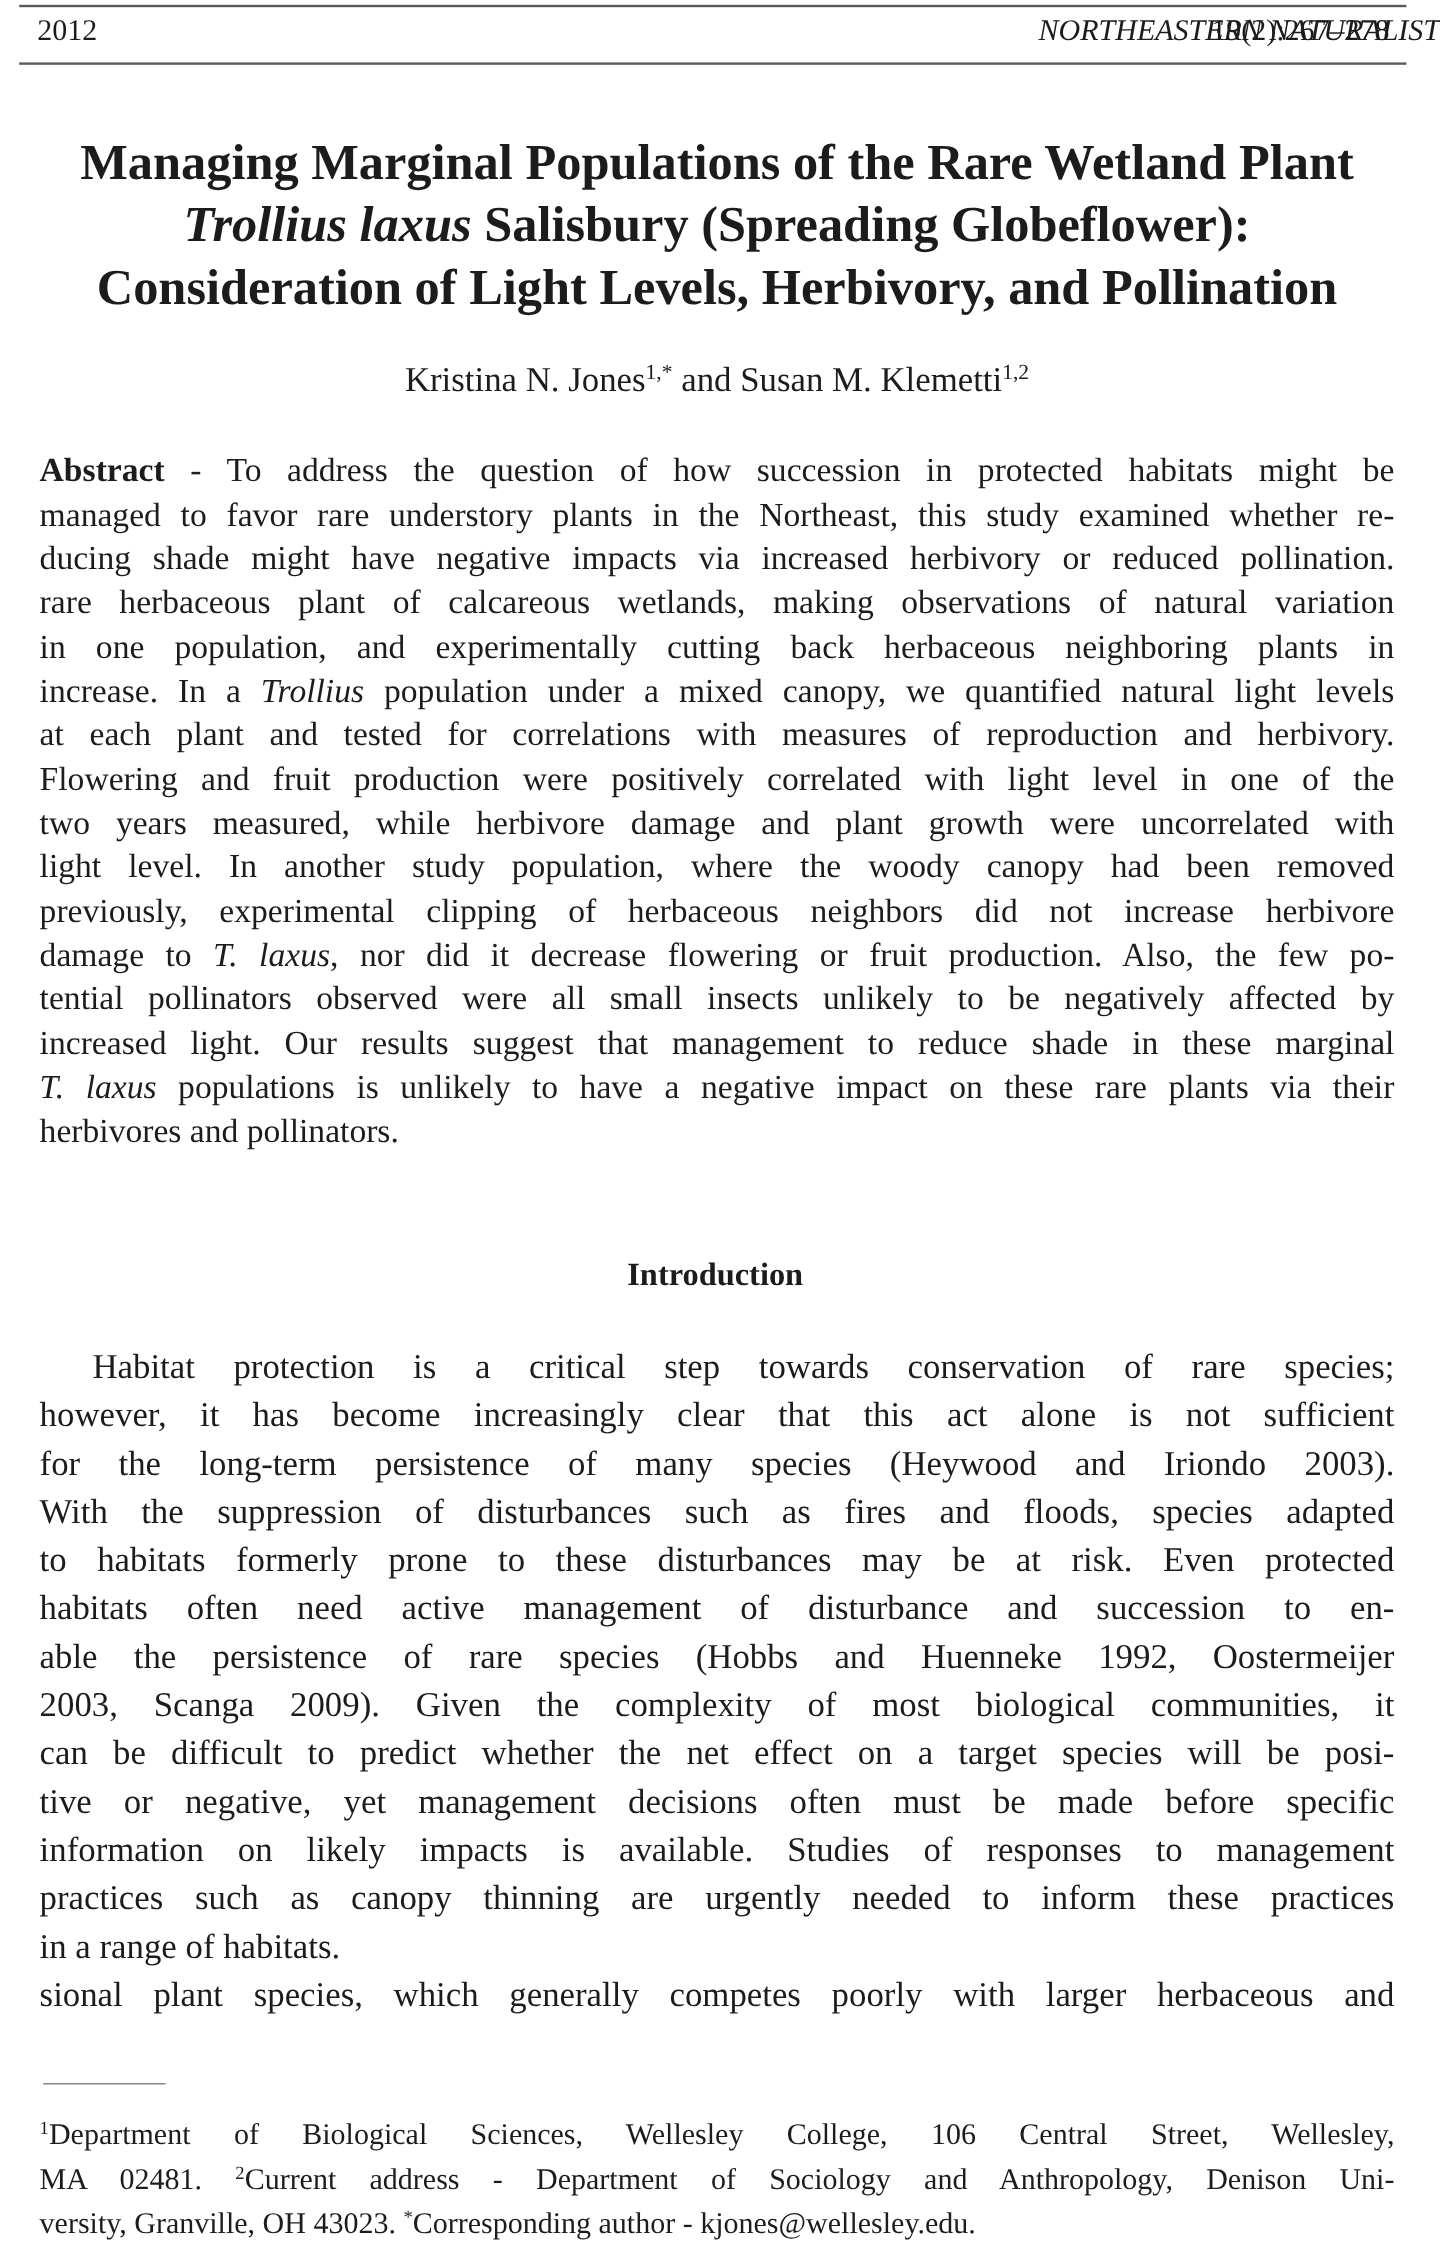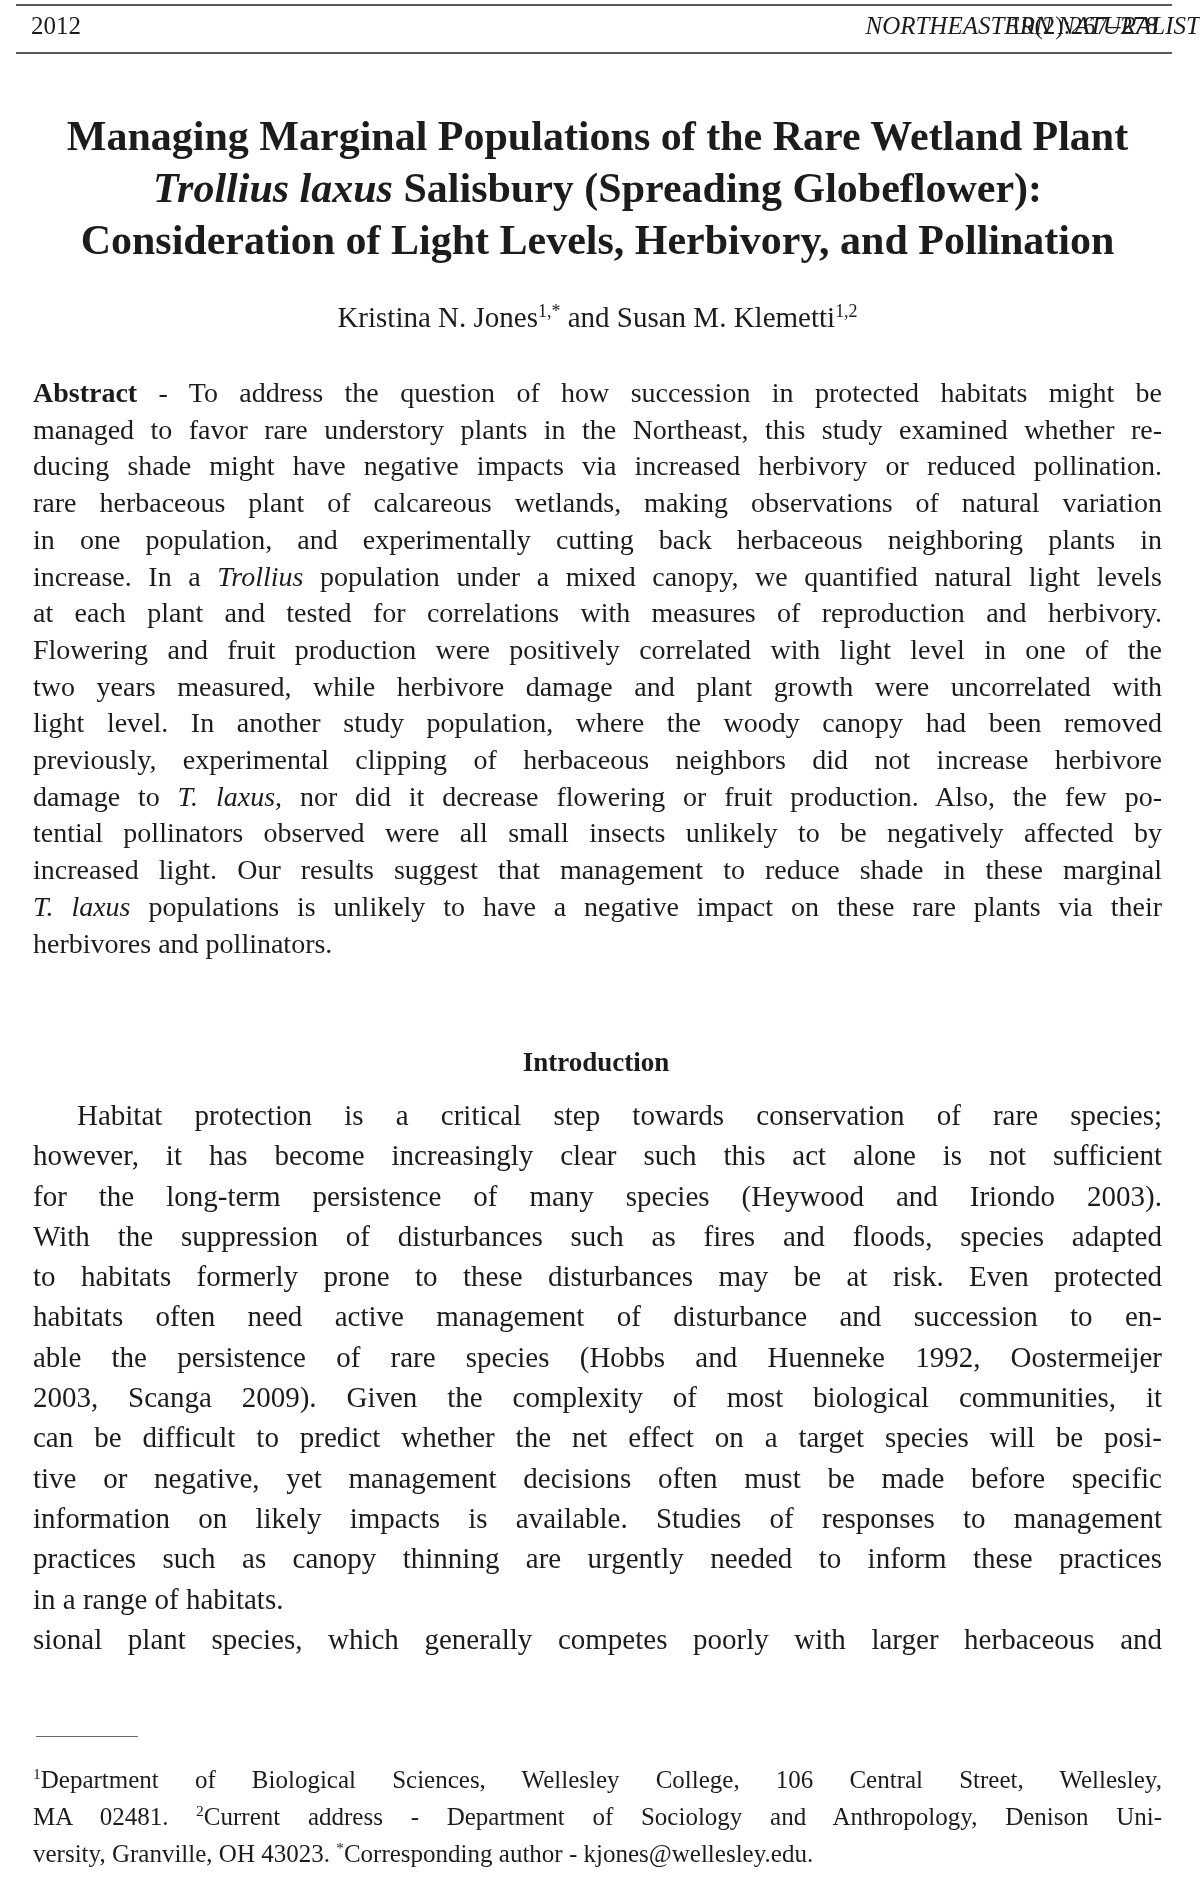--- a/index.html
+++ b/index.html
@@ -10,21 +10,21 @@
   #rule-bottom { left: 16px; top: 52px; width: 1156px; height: 2px; }
   .running-head { position: absolute; top: 12px; font-size: 25px; line-height: 27px; white-space: nowrap; text-align: center; }
   #rh-year { left: 31px; }
   #rh-journal { left: 0; width: 1200px; text-align: right; font-style: italic; }
   #rh-volume { right: 42px; }
 
   .block { position: absolute; left: 33px; width: 1129px; }
   .line { display: block; white-space: normal; }
   .j { text-align: justify; text-align-last: justify; }
   .l { text-align: left; text-align-last: left; }
-  .ind { text-indent: 44px; }
+  .ind { text-indent: 44px; margin-top: 24px; }
   .seg-i { font-style: italic; }
   .seg-b { font-weight: bold; }
   .seg-sup { font-size: 62%; vertical-align: 0.55em; line-height: 0; }
 
   #title { top: 110px; font-size: 42px; line-height: 52px; font-weight: bold; }
   #title .line { text-align: center; white-space: nowrap; }
 
   #authors { top: 299px; font-size: 29px; line-height: 36px; text-align: center; white-space: nowrap; }
 
   #abstract { top: 375px; font-size: 28px; line-height: 36.7px; }
@@ -71,21 +71,21 @@
     <div class="line j"><span>damage to </span><span class="seg-i">T. laxus</span><span>, nor did it decrease flowering or fruit production. Also, the few po-</span></div>
     <div class="line j"><span>tential pollinators observed were all small insects unlikely to be negatively affected by</span></div>
     <div class="line j"><span>increased light. Our results suggest that management to reduce shade in these marginal</span></div>
     <div class="line j"><span class="seg-i">T. laxus</span><span> populations is unlikely to have a negative impact on these rare plants via their</span></div>
     <div class="line l"><span>herbivores and pollinators.</span></div>
   </div>
 
 <div class="block" id="intro-heading">Introduction</div>
 <div class="block" id="intro-body">
     <div class="line j ind"><span>Habitat protection is a critical step towards conservation of rare species;</span></div>
-    <div class="line j"><span>however, it has become increasingly clear such this act alone is not sufficient</span></div>
+    <div class="line j"><span>however, it has become increasingly clear that this act alone is not sufficient</span></div>
     <div class="line j"><span>for the long-term persistence of many species (Heywood and Iriondo 2003).</span></div>
     <div class="line j"><span>With the suppression of disturbances such as fires and floods, species adapted</span></div>
     <div class="line j"><span>to habitats formerly prone to these disturbances may be at risk. Even protected</span></div>
     <div class="line j"><span>habitats often need active management of disturbance and succession to en-</span></div>
     <div class="line j"><span>able the persistence of rare species (Hobbs and Huenneke 1992, Oostermeijer</span></div>
     <div class="line j"><span>2003, Scanga 2009). Given the complexity of most biological communities, it</span></div>
     <div class="line j"><span>can be difficult to predict whether the net effect on a target species will be posi-</span></div>
     <div class="line j"><span>tive or negative, yet management decisions often must be made before specific</span></div>
     <div class="line j"><span>information on likely impacts is available. Studies of responses to management</span></div>
     <div class="line j"><span>practices such as canopy thinning are urgently needed to inform these practices</span></div>

